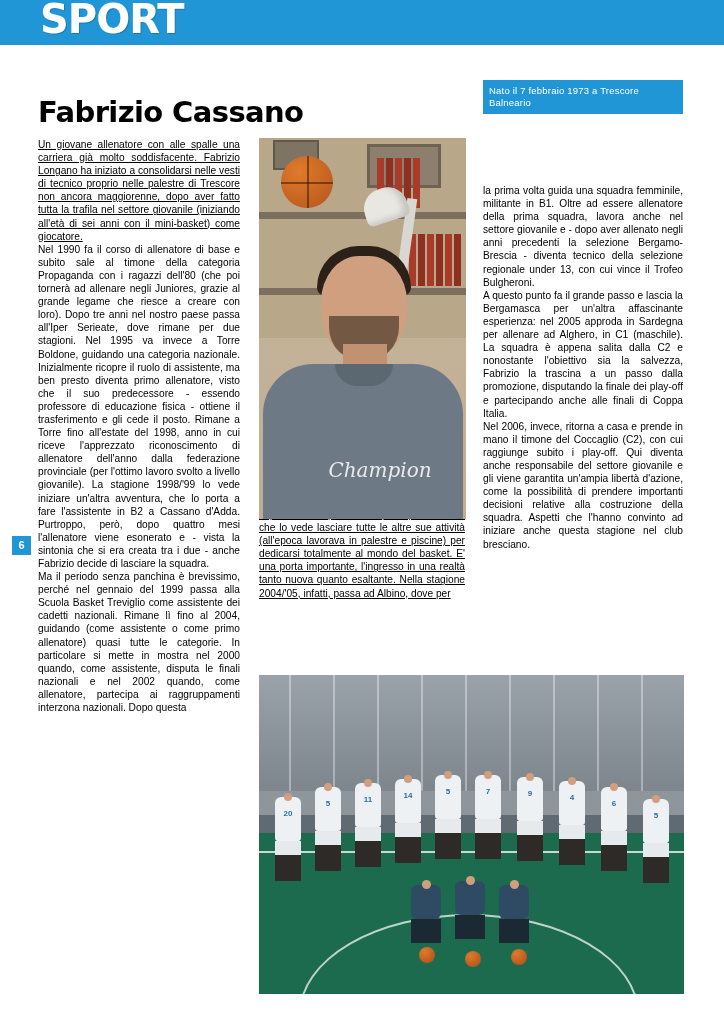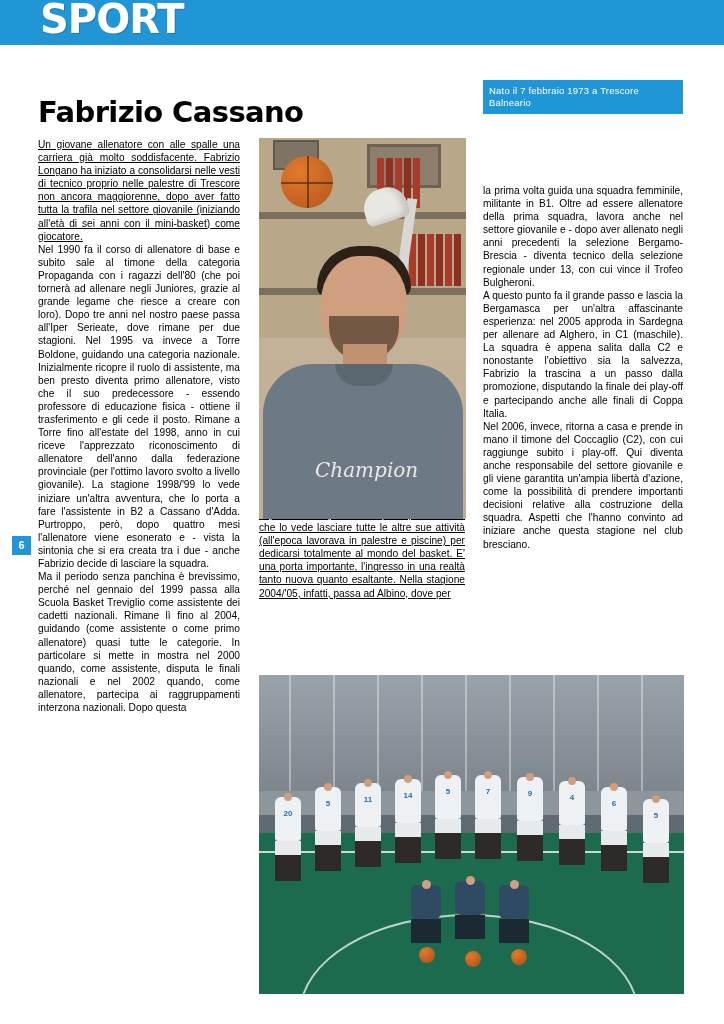--- a/index.html
+++ b/index.html
@@ -171,20 +171,21 @@
   }
   .pp-collar {
     position: absolute; left: 76px; top: 226px; width: 58px; height: 22px;
     border-radius: 0 0 30px 30px;
     background: #5b6872;
   }
   .pp-logo {
     position: absolute; left: 56px; top: 320px; width: 130px;
     font-family: "DejaVu Serif", serif;
     font-style: italic; font-size: 20px; color: #e9e9ea;
+    text-align: center;
   }
 
   
   .tp-sky { position: absolute; inset: 0; background: #6d747a; }
   .tp-ceiling {
     position: absolute; left: 0; top: 0; width: 100%; height: 116px;
     background: linear-gradient(#9aa3a9, #7d868d);
   }
   .tp-truss {
     position: absolute; top: 0; width: 2px; height: 116px; background: rgba(255,255,255,.35);

